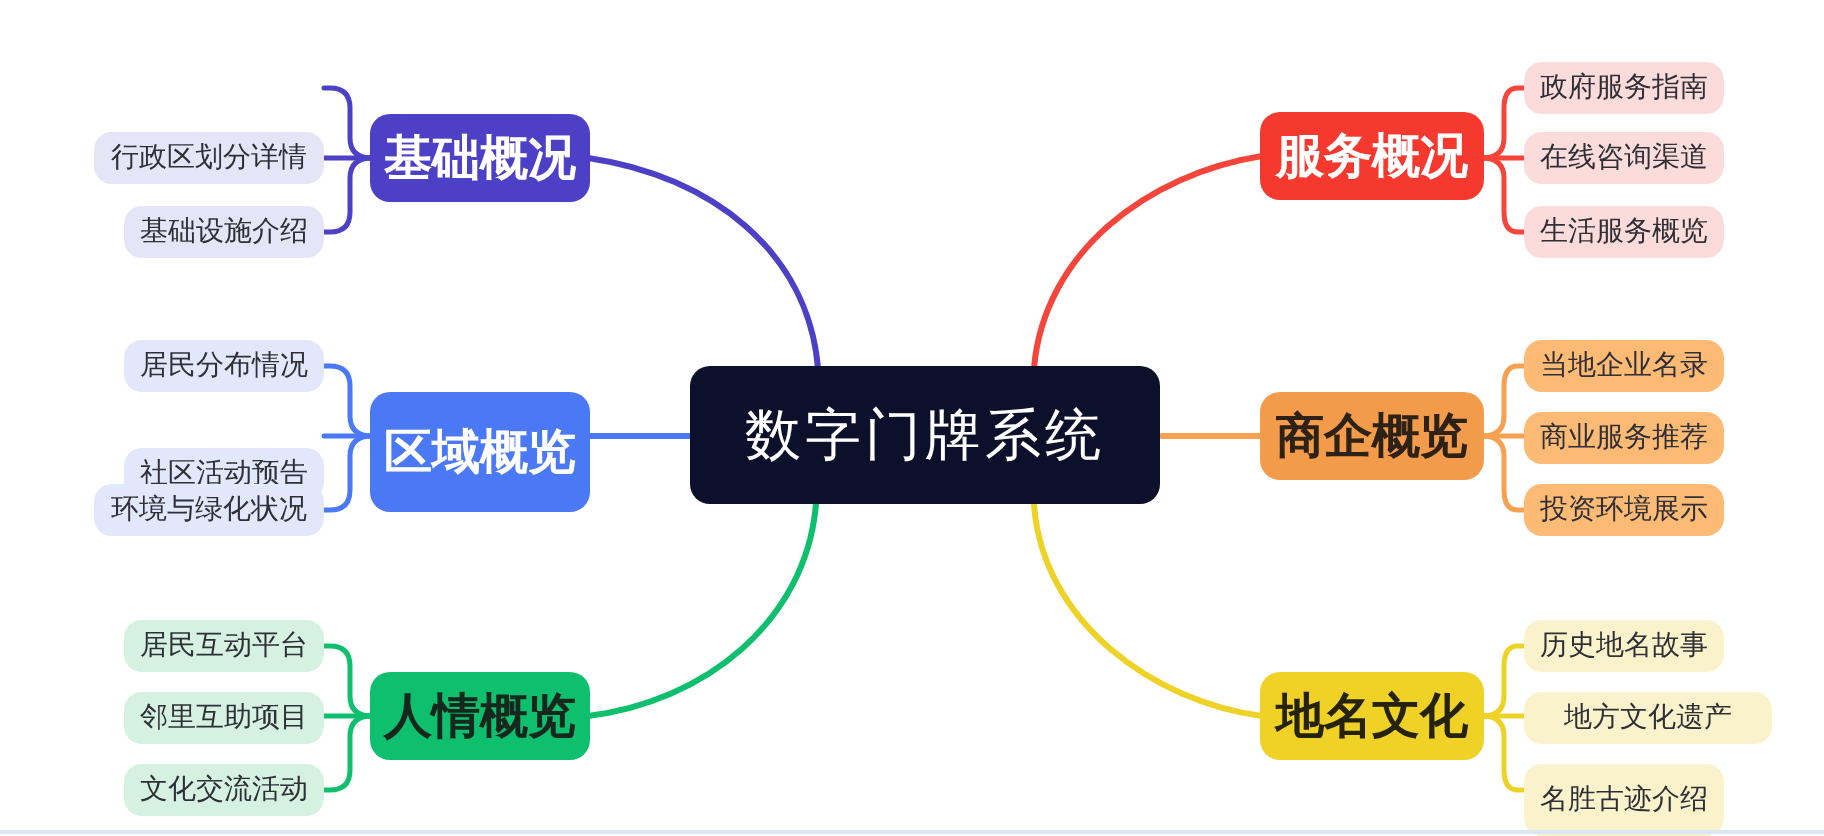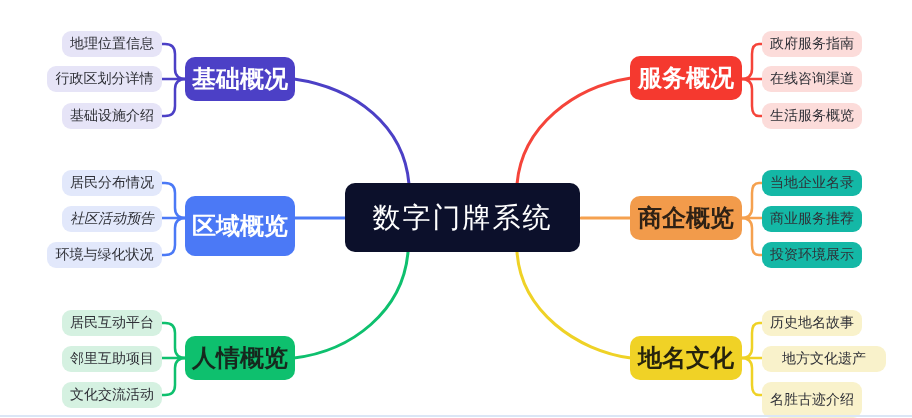--- a/index.html
+++ b/index.html
@@ -13,21 +13,21 @@
   .p-purple{background:#4c40c6;color:#ffffff;}
   .p-blue{background:#4b79f6;color:#ffffff;}
   .p-green{background:#0ec06e;color:#16281e;}
   .p-red{background:#f5392f;color:#ffffff;}
   .p-orange{background:#f29b4b;color:#2e2115;}
   .p-yellow{background:#f0d226;color:#26230d;}
   .c-purple{background:#e6e4f7;}
   .c-blue{background:#e2e8fb;}
   .c-green{background:#d5f1e1;}
   .c-red{background:#fcdcda;}
-  .c-orange{background:#14b8a6;}
+  .c-orange{background:#fdba74;}
   .c-yellow{background:#f9f2cb;}
   .bottom-edge{position:absolute;left:0;bottom:1px;width:912px;height:2px;background:#dbe6f6;}
 </style>
 </head>
 <body>
 
 <div class="canvas">
 
   <svg class="edges" viewBox="0 0 912 418">
 
@@ -66,26 +66,25 @@
   <div class="node root" style="left:345px;top:183px;width:235px;height:69px;">数字门牌系统</div>
 
   <div class="node parent p-purple" style="left:185px;top:57px;width:110px;height:44px;">基础概况</div>
   <div class="node parent p-blue" style="left:185px;top:196px;width:110px;height:60px;">区域概览</div>
   <div class="node parent p-green" style="left:185px;top:336px;width:110px;height:44px;">人情概览</div>
 
   <div class="node parent p-red" style="left:630px;top:56px;width:112px;height:44px;">服务概况</div>
   <div class="node parent p-orange" style="left:630px;top:196px;width:112px;height:44px;">商企概览</div>
   <div class="node parent p-yellow" style="left:630px;top:336px;width:112px;height:44px;">地名文化</div>
 
-  <div class="node child c-purple" style="left:62px;top:31px;width:100px;height:26px;">地理位置信息</div>
   <div class="node child c-purple" style="left:47px;top:66px;width:115px;height:26px;">行政区划分详情</div>
   <div class="node child c-purple" style="left:62px;top:103px;width:100px;height:26px;">基础设施介绍</div>
 
   <div class="node child c-blue" style="left:62px;top:170px;width:100px;height:26px;">居民分布情况</div>
-  <div class="node child c-blue" style="left:62px;top:206px;width:100px;height:26px;font-style:italic;">社区活动预告</div>
+  <div class="node child c-blue" style="left:62px;top:224px;width:100px;height:26px;">社区活动预告</div>
   <div class="node child c-blue" style="left:47px;top:242px;width:115px;height:26px;">环境与绿化状况</div>
 
   <div class="node child c-green" style="left:62px;top:310px;width:100px;height:26px;">居民互动平台</div>
   <div class="node child c-green" style="left:62px;top:346px;width:100px;height:26px;">邻里互助项目</div>
   <div class="node child c-green" style="left:62px;top:382px;width:100px;height:26px;">文化交流活动</div>
 
   <div class="node child c-red" style="left:762px;top:31px;width:100px;height:26px;">政府服务指南</div>
   <div class="node child c-red" style="left:762px;top:66px;width:100px;height:26px;">在线咨询渠道</div>
   <div class="node child c-red" style="left:762px;top:103px;width:100px;height:26px;">生活服务概览</div>
 

